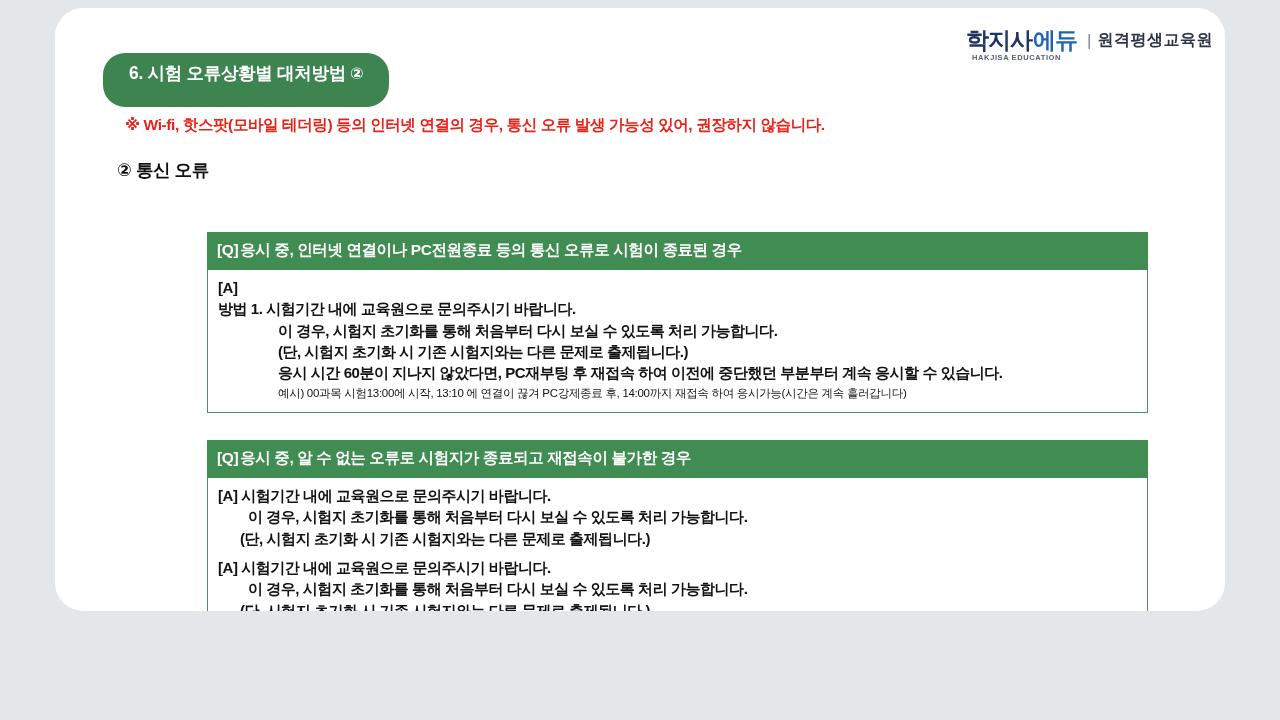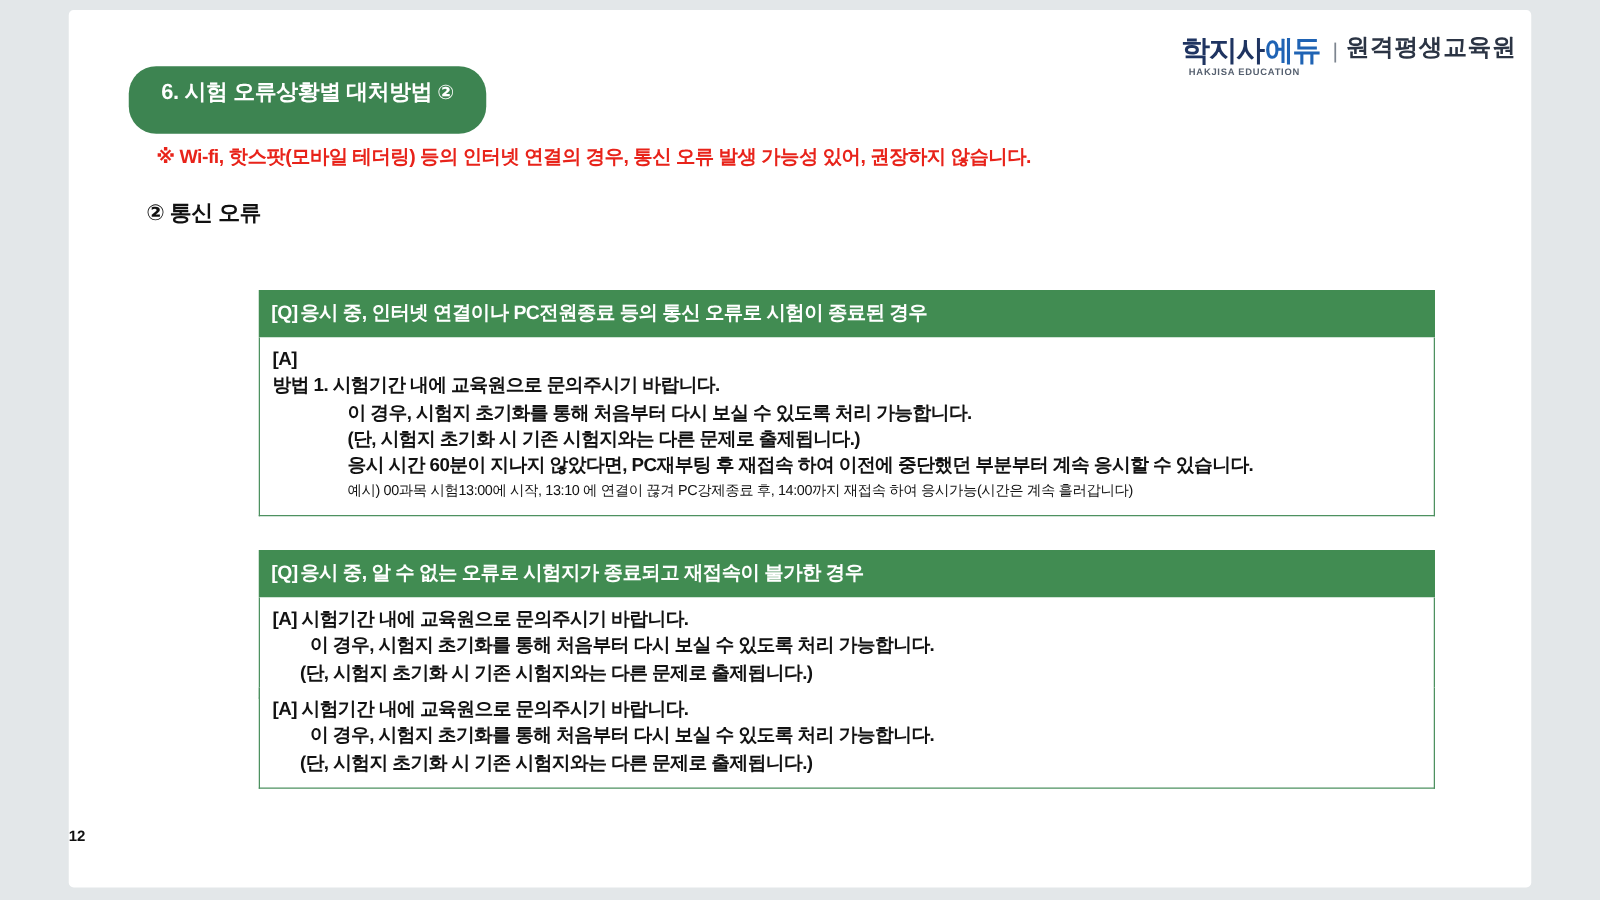--- a/index.html
+++ b/index.html
@@ -14,23 +14,23 @@
     font-family: "Liberation Sans", "DejaVu Sans", sans-serif;
     overflow: hidden;
   }
 
   
   .slide {
     position: absolute;
     left: 55px;
     top: 8px;
     width: 1170px;
-    height: 702px;
+    height: 603px;
     background: #ffffff;
-    border-radius: 4px;
+    border-radius: 28px;
     box-sizing: border-box;
     overflow: hidden;
   }
 
   
   .logo {
     position: absolute;
     right: 12px;
     top: 10px;
     display: flex;
@@ -66,21 +66,21 @@
     letter-spacing: 0.6px;
     white-space: nowrap;
   }
   .logo-divider {
     color: #7d8590;
     font-size: 17px;
     margin: 0 6px 1px 10px;
     font-weight: 300;
   }
   .logo-sub {
-    font-size: 19px;
+    font-size: 16px;
     font-weight: bold;
     color: #2b3444;
     letter-spacing: 0.5px;
     margin-bottom: 1px;
   }
 
   
   .title-pill {
     position: absolute;
     left: 48px;

